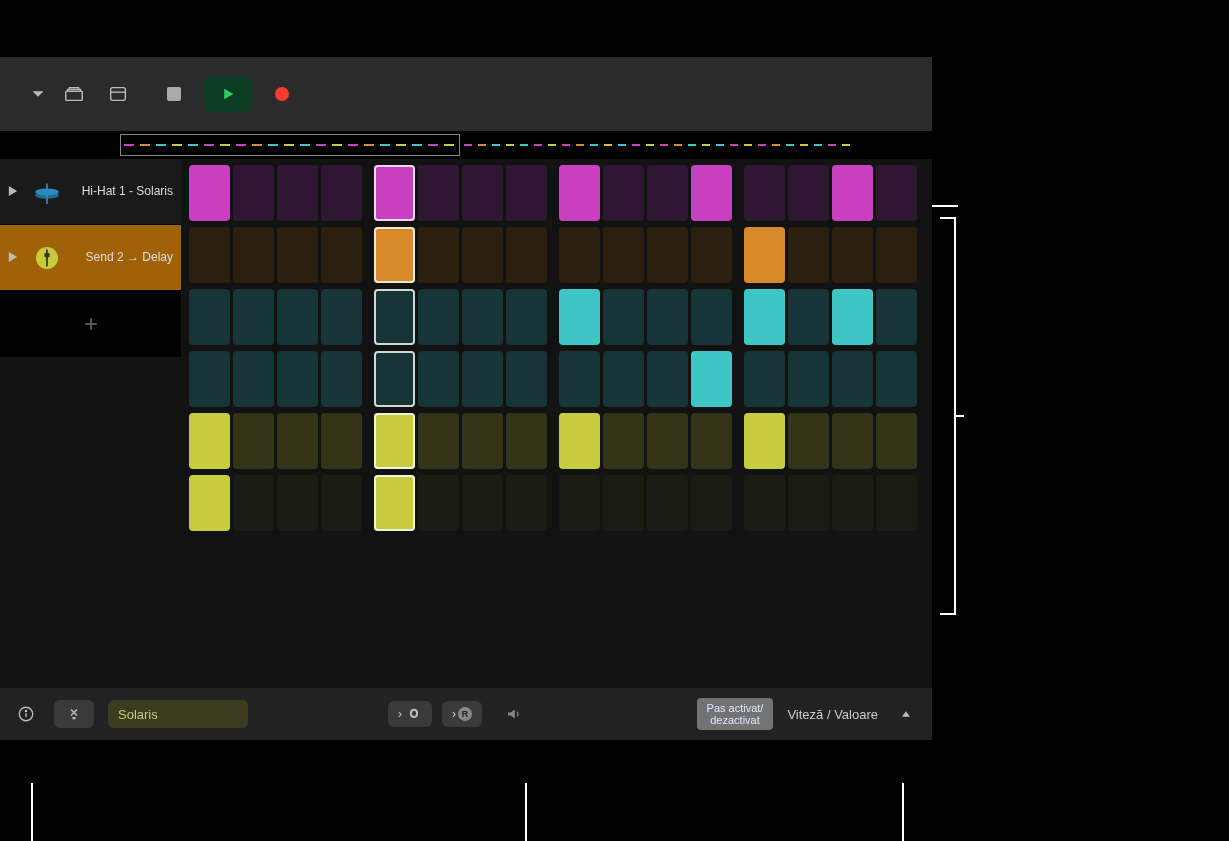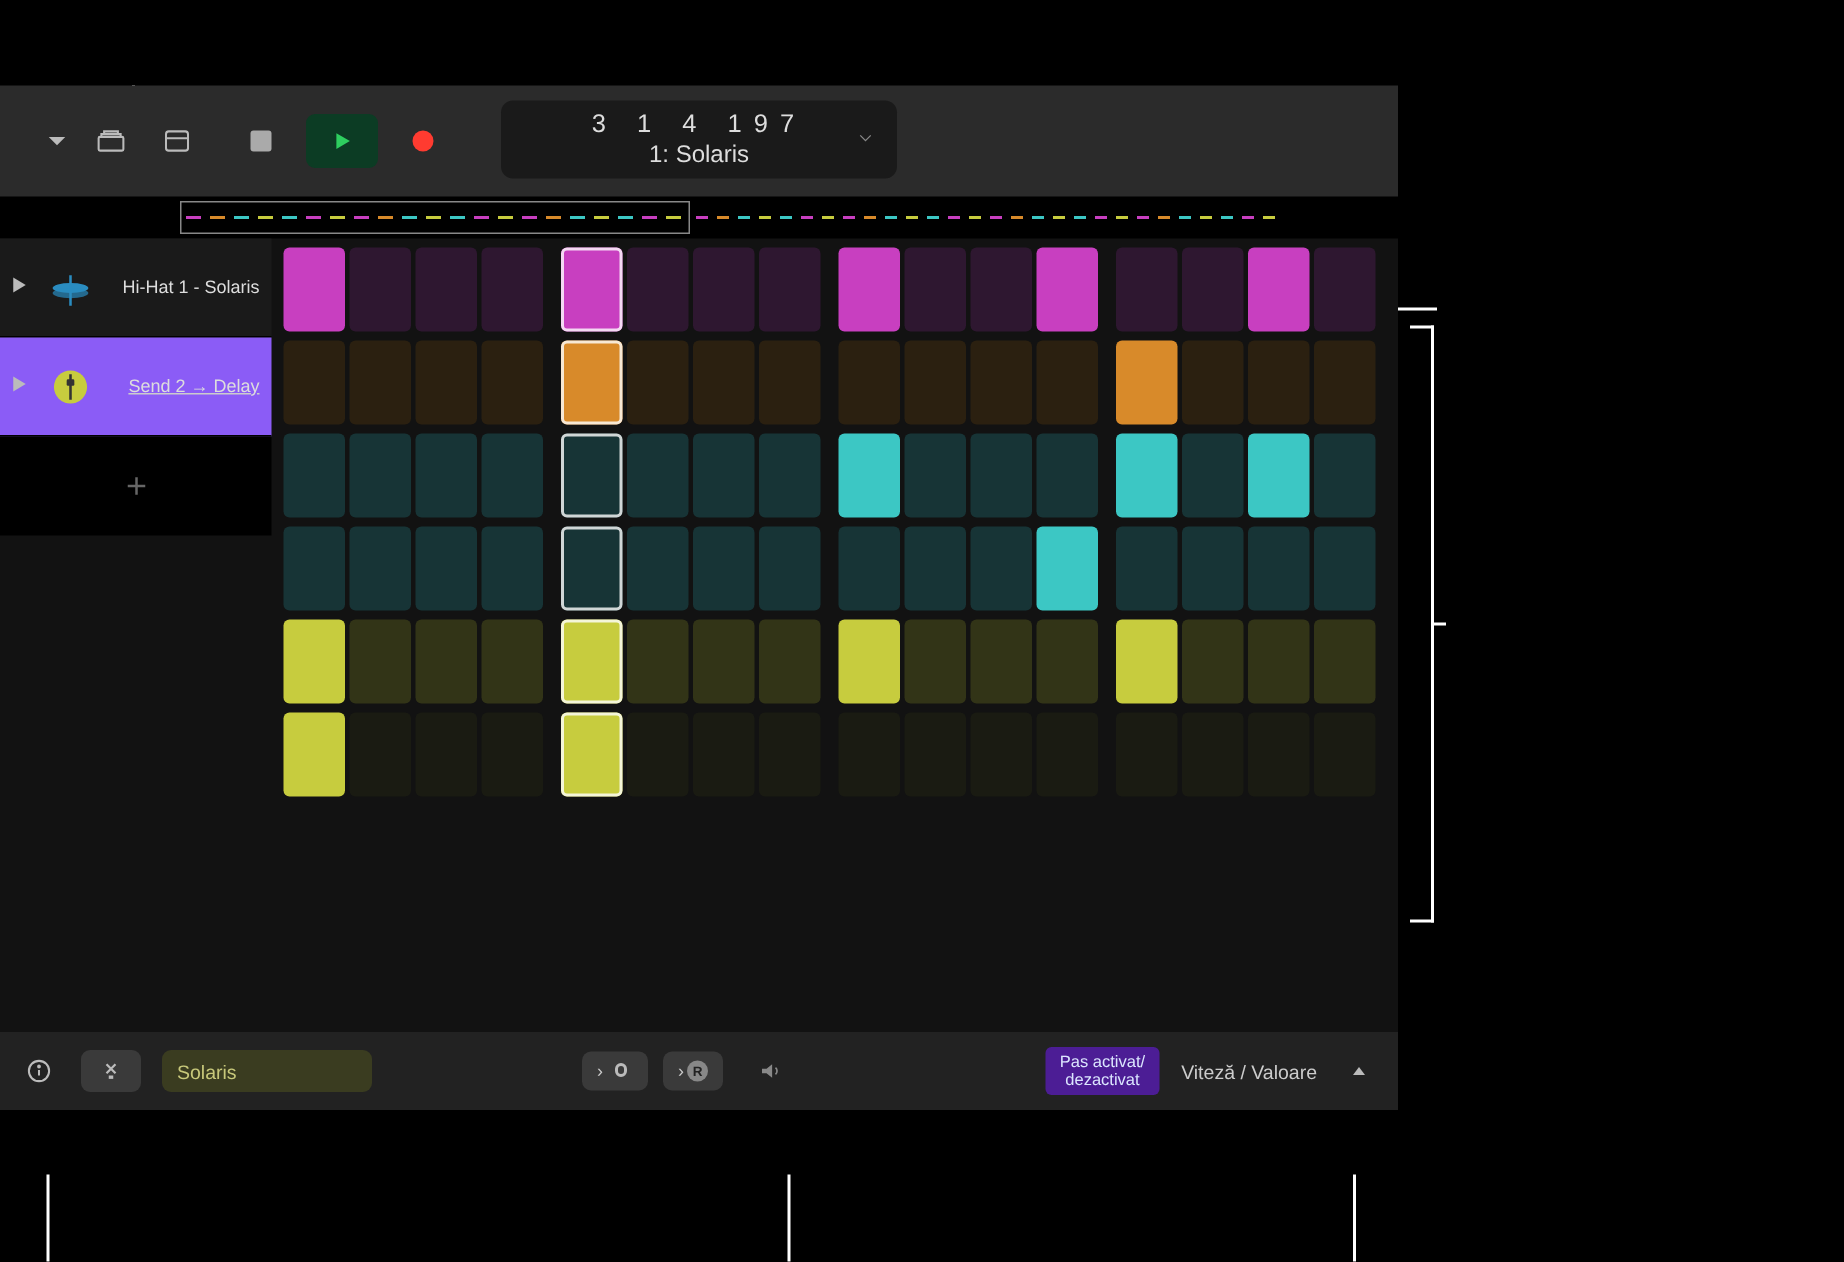--- a/index.html
+++ b/index.html
@@ -39,21 +39,21 @@
   .overview { height: 28px; background: #000; display: flex; align-items: center; padding-left: 120px; gap: 1px; }
   .ov-box { position: relative; border: 1px solid #888; height: 22px; width: 340px; display: flex; align-items: center; }
   .ov-pat { display: inline-block; height: 2px; margin: 0 9px; }
   .ov-rest { display: flex; align-items: center; }
   .ov-rest .ov-pat { height: 2px; }
 
   
   .body { display: flex; height: 529px; background: #121212; }
   .sidebar { width: 181px; display: flex; flex-direction: column; }
   .track { height: 66px; border-bottom: 1px solid #000; display: flex; align-items: center; padding: 0 8px; gap: 10px; }
-  .track.sel { background: #8b5cf6; text-decoration: underline; }
+  .track.sel { background: #a16207; }
   .track:not(.sel) { background: #1a1a1a; }
   .tr-play { cursor: pointer; }
   .tr-play svg { width: 10px; height: 12px; fill: #bbb; }
   .tr-icon { width: 38px; height: 38px; display: flex; align-items: center; justify-content: center; }
   .tr-icon svg { width: 34px; height: 34px; }
   .tr-name { font-size: 12px; color: #ddd; line-height: 1.15; flex: 1; text-align: right; }
   .addrow { height: 66px; display: flex; align-items: center; justify-content: center; background: #000; }
   .addrow svg { width: 20px; height: 20px; stroke: #666; stroke-width: 2; fill: none; }
   .grid { flex: 1; display: flex; flex-direction: column; gap: 6px; padding: 6px 8px; }
   .row { display: flex; gap: 3px; height: 56px; }
@@ -65,21 +65,21 @@
   .footer { height: 52px; background: #222; display: flex; align-items: center; padding: 0 12px; gap: 14px; position: relative; }
   .fbtn { width: 28px; height: 28px; display: flex; align-items: center; justify-content: center; border-radius: 6px; cursor: pointer; }
   .fbtn.pill { width: 40px; background: #3a3a3a; }
   .fbtn svg { width: 18px; height: 18px; }
   .patname { width: 140px; height: 28px; background: #3a3c20; border-radius: 6px; display: flex; align-items: center; padding: 0 10px; color: #c7c87a; font-size: 13px; }
   .midgroup { position: absolute; left: 388px; display: flex; gap: 10px; align-items: center; }
   .chip { height: 26px; padding: 0 10px; background: #3a3a3a; border-radius: 6px; display: flex; align-items: center; justify-content: center; font-size: 11px; color: #ccc; }
   .chip svg { width: 16px; height: 16px; margin-left: 2px; }
   .vol { margin-left: 8px; }
   .rightgroup { position: absolute; right: 12px; display: flex; align-items: center; gap: 14px; }
-  .bluebtn { background: #4c1d95; color: #dce6ff; font-size: 11px; line-height: 1.1; padding: 4px 10px; border-radius: 4px; text-align: center; }
+  .bluebtn { background: #737373; color: #dce6ff; font-size: 11px; line-height: 1.1; padding: 4px 10px; border-radius: 4px; text-align: center; }
   .viteza { font-size: 13px; color: #ccc; }
   .tri-up svg { width: 16px; height: 16px; fill: #bbb; }
 
 </style>
 </head>
 <body>
 
 <div class="app">
 
   <div class="callout callout-v1"></div>
@@ -114,29 +114,20 @@
     </div>
     <div class="play-btn">
       <svg viewBox="0 0 24 24">
           <path d="M7 5v14l12-7z" fill="#2ece5f"></path>
         </svg>
     </div>
     <div class="rec-btn">
       <div class="rec-c"></div>
     </div>
 
-    <div class="lcd">
-      <div class="lcd-top">3  1  4  197</div>
-      <div class="lcd-bot">1: Solaris</div>
-      <div class="lcd-chev">
-        <svg width="14" height="14" viewBox="0 0 24 24">
-            <path d="M6 9l6 6 6-6" fill="none" stroke="#888" stroke-width="1.5"></path>
-          </svg>
-      </div>
-    </div>
 
   </div>
 
   <div class="overview">
     <div class="ov-box" id="ov-box">
         <span class="ov-pat" style="background: rgb(200, 63, 192); width: 10px; margin: 0px 3px;"></span>
         <span class="ov-pat" style="background: rgb(216, 138, 42); width: 10px; margin: 0px 3px;"></span>
         <span class="ov-pat" style="background: rgb(60, 199, 196); width: 10px; margin: 0px 3px;"></span>
         <span class="ov-pat" style="background: rgb(199, 204, 62); width: 10px; margin: 0px 3px;"></span>
         <span class="ov-pat" style="background: rgb(60, 199, 196); width: 10px; margin: 0px 3px;"></span>

